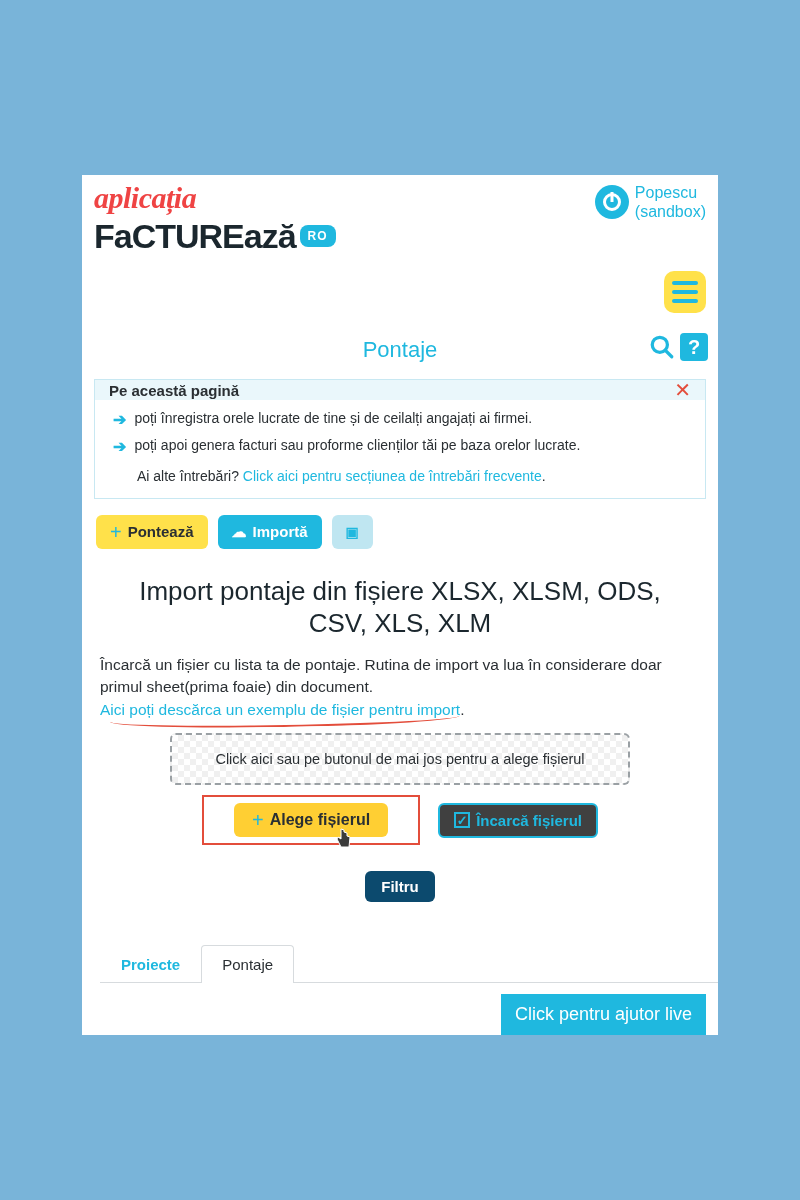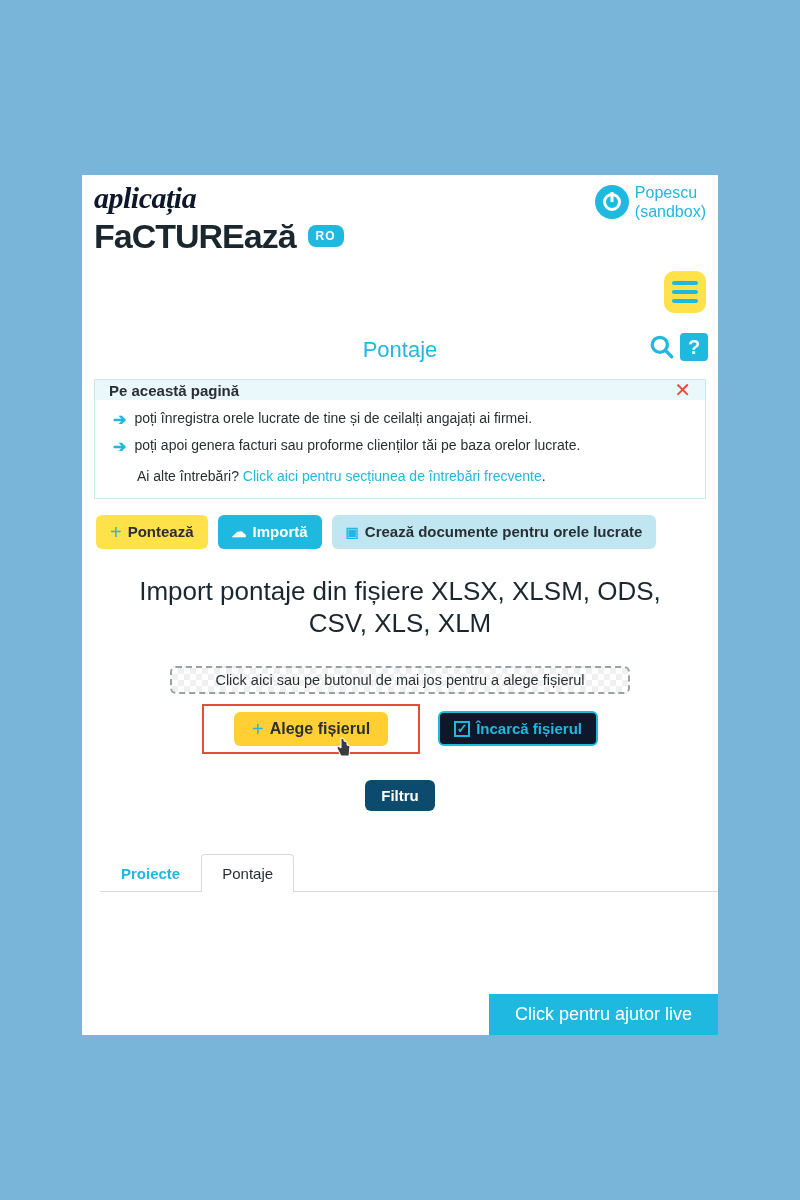--- a/index.html
+++ b/index.html
@@ -25,26 +25,26 @@
       justify-content: space-between;
       align-items: flex-start;
       padding: 8px 12px 0 12px;
     }
     .logo-block { display: flex; flex-direction: column; }
     .logo-top {
       font-family: Georgia, serif;
       font-style: italic;
       font-weight: bold;
       font-size: 30px;
-      color: #0f172a;
+      color: #ef4444;
       line-height: 1;
       letter-spacing: -0.5px;
     }
     .logo-main {
-      display: flex; align-items: center; gap: 12px;
+      display: flex; align-items: center; gap: 4px;
       margin-top: 6px;
     }
     .logo-word {
       font-weight: 900;
       font-size: 34px;
       color: #1b272e;
       letter-spacing: -1px;
       line-height: 1;
       font-family: Arial, sans-serif;
     }
@@ -174,21 +174,21 @@
       content: ""; position: absolute; left: 10px; right: 0; bottom: -6px;
       height: 8px;
       background: transparent;
       border-bottom: 2px solid #e34d3b;
       border-radius: 0 0 60% 60% / 0 0 100% 100%;
       transform: rotate(-1deg);
     }
     .drop-hint {
       margin: 12px auto 10px auto;
       width: 460px;
-      padding: 4px 10px;
+      padding: 16px 10px;
       border: 2px dashed #9aa0a4;
       border-radius: 6px;
       color: #2a2f33;
       background-image:
         linear-gradient(45deg, #f0f0f0 25%, transparent 25%),
         linear-gradient(-45deg, #f0f0f0 25%, transparent 25%),
         linear-gradient(45deg, transparent 75%, #f0f0f0 75%),
         linear-gradient(-45deg, transparent 75%, #f0f0f0 75%);
       background-size: 12px 12px;
       background-position: 0 0, 0 6px, 6px -6px, -6px 0px;
@@ -218,21 +218,21 @@
       position: absolute; right: 34px; bottom: -16px;
     }
     .btn-outline-blue {
       border: 2px solid #1fb8df;
       border-radius: 6px;
       padding: 7px 14px;
       color: #1fb8df;
       font-weight: 600; font-size: 15px;
       display: inline-flex; align-items: center; gap: 6px;
       cursor: pointer;
-      background: #0f172a;
+      background: #404040;
       justify-content: space-between;
     }
     .check-box { width: 16px; height: 16px; border: 2px solid #1fb8df; display: inline-flex; align-items: center; justify-content: center; }
     .check-box::after { content: "✓"; font-size: 13px; color: #1fb8df; font-weight: 900; line-height: 1; }
 
     .filtru {
       display: block; margin: 26px auto 0 auto;
       background: #0c4a6e; color: #fff;
       border: none; border-radius: 6px;
       padding: 7px 16px; font-size: 15px; font-weight: 600;
@@ -256,23 +256,23 @@
     .tab.inactive { color: #1fb8df; font-weight: bold; }
     .tab.active {
       color: #2a2f33;
       border-color: #d7dbde;
       background: #fff;
       border-top-left-radius: 4px;
       border-top-right-radius: 4px;
     }
 
     .live-help {
-      position: absolute; right: 0; bottom: 0;
+      position: absolute; right: 12px; bottom: 0;
       background: #1fb8df; color: #fff;
-      padding: 10px 26px;
+      padding: 10px 14px;
       font-size: 18px;
     }
   </style>
 </head>
 <body>
 
 <div class="app-card">
 
   <div class="header-row">
     <div class="logo-block">
@@ -337,26 +337,28 @@
     <button class="btn btn-yellow">
       <span class="plus-ico">+</span>
       <span>Pontează</span>
     </button>
     <button class="btn btn-blue">
       <span class="cloud-ico">☁</span>
       <span>Importă</span>
     </button>
     <button class="btn btn-blue-light">
       <span class="cam-ico" style="color:#1fb8df;">▣</span>
-      <span>Crează documente pentru orele lucrate</span>
     </button>
   </div>
 
   <h1 class="section-h1">Import pontaje din fișiere XLSX, XLSM, ODS, CSV, XLS, XLM</h1>
 
+  <div class="para">
+    <span>Încarcă un fișier cu lista ta de pontaje. Rutina de import va lua în considerare doar primul sheet(prima foaie) din document. </span><a href="#"><span class="underline-red">Aici poți descărca un exemplu de fișier pentru import</span></a><span>.</span>
+  </div>
 
   <div class="drop-hint">Click aici sau pe butonul de mai jos pentru a alege fișierul</div>
 
   <div class="upload-row">
     <div class="red-box">
       <div class="btn-big-yellow">
         <span class="plus-ico">+</span>
         <span>Alege fișierul</span>
         <span class="cursor-hand">
           <svg width="20" height="22" viewBox="0 0 20 22">

